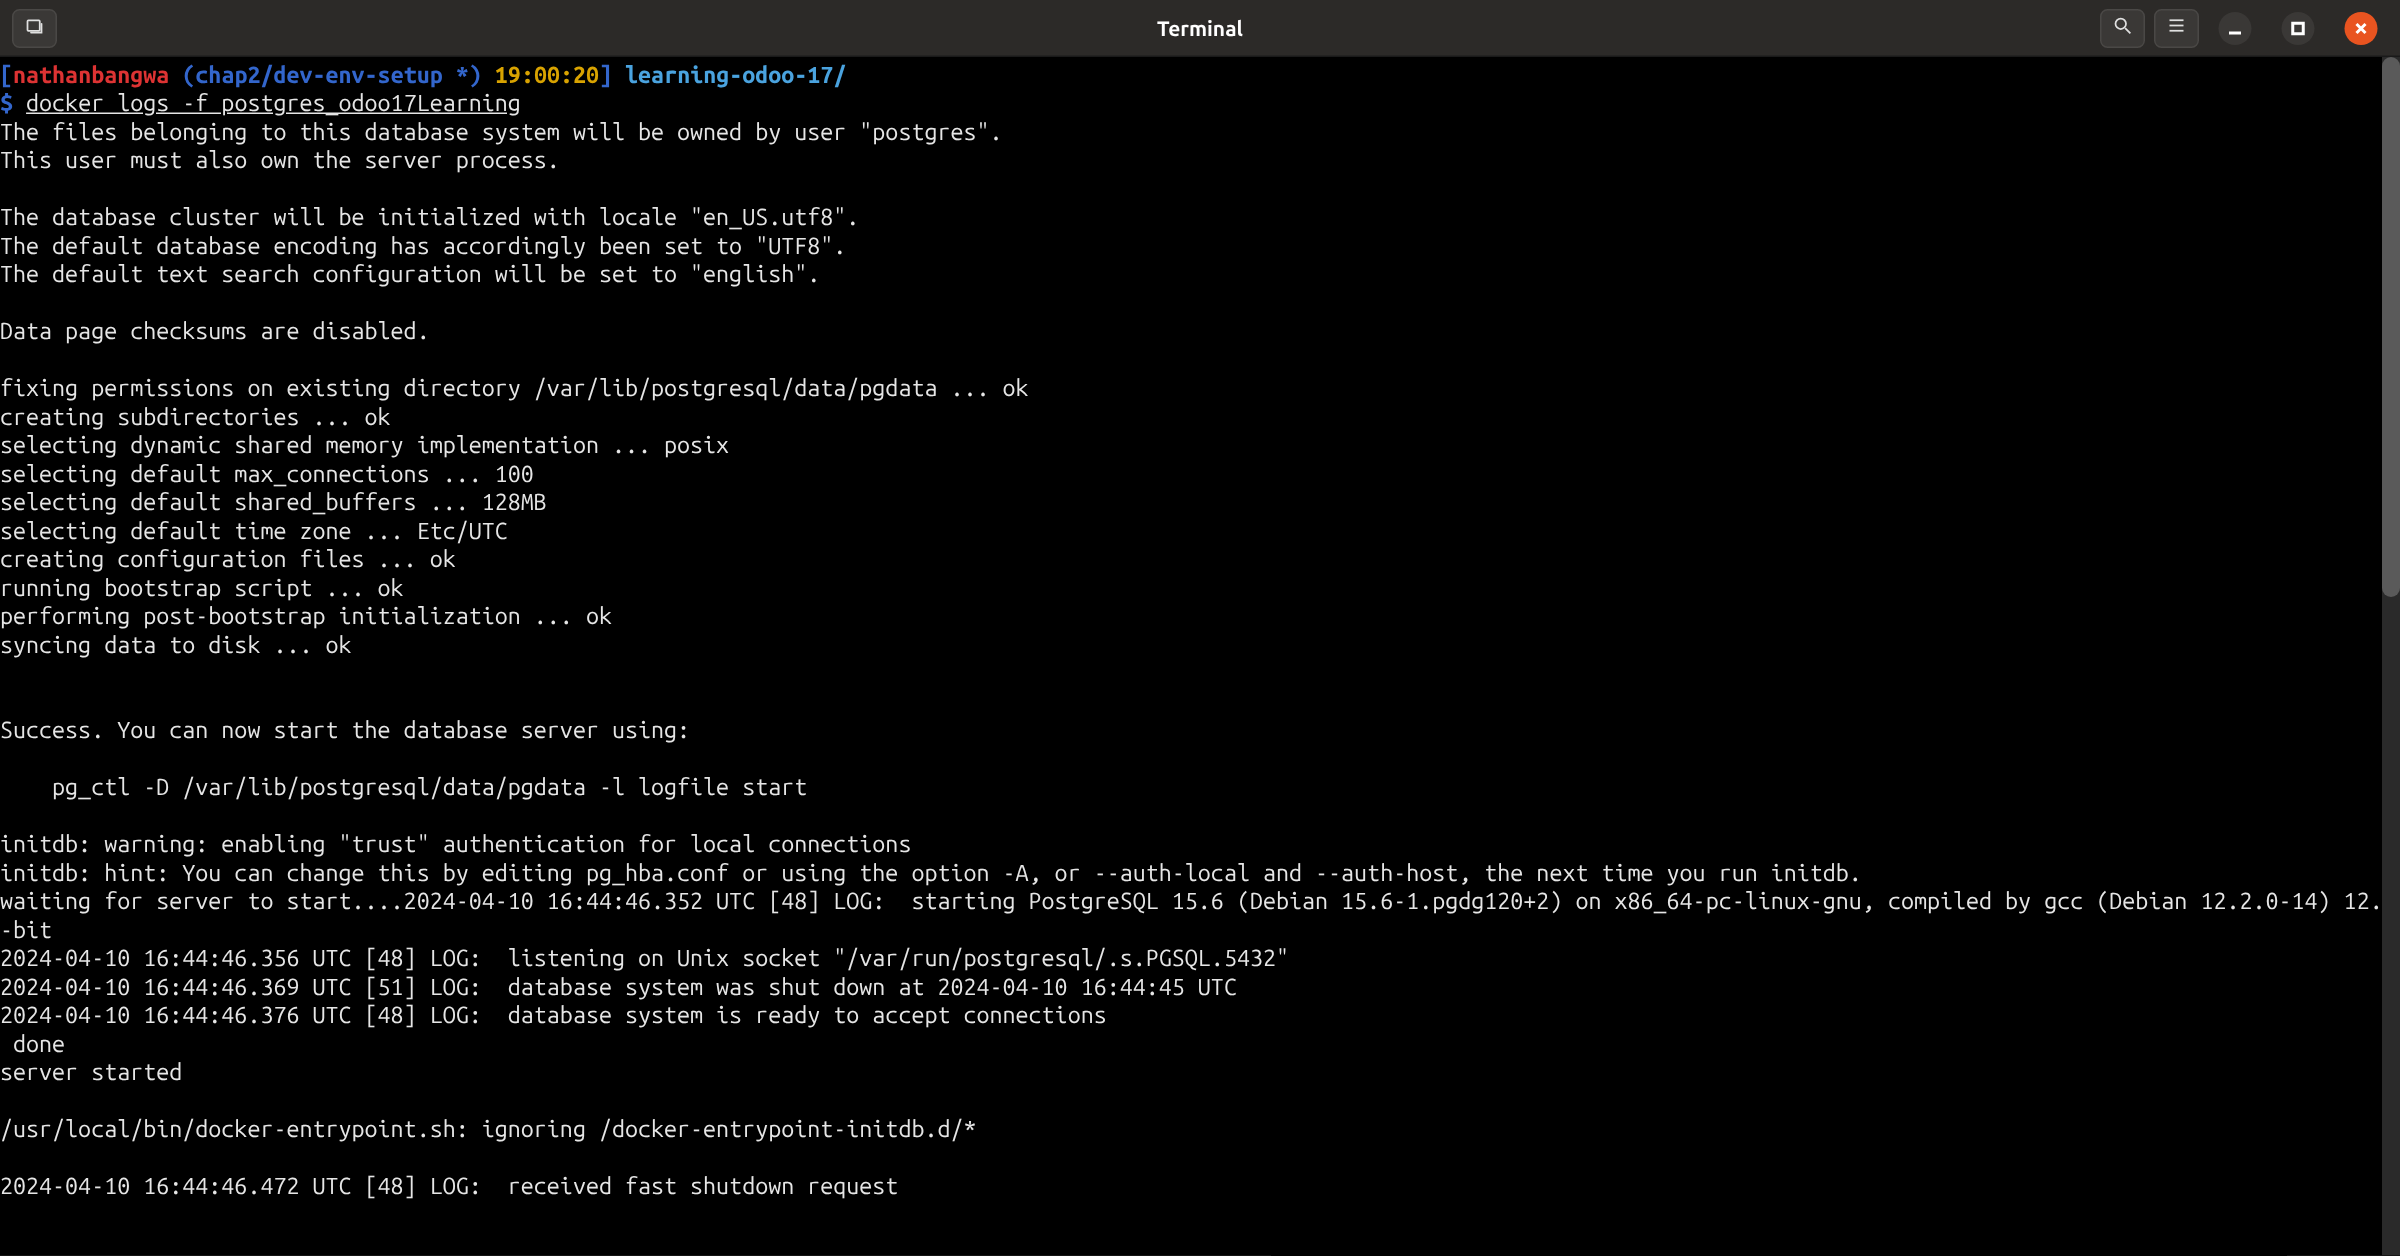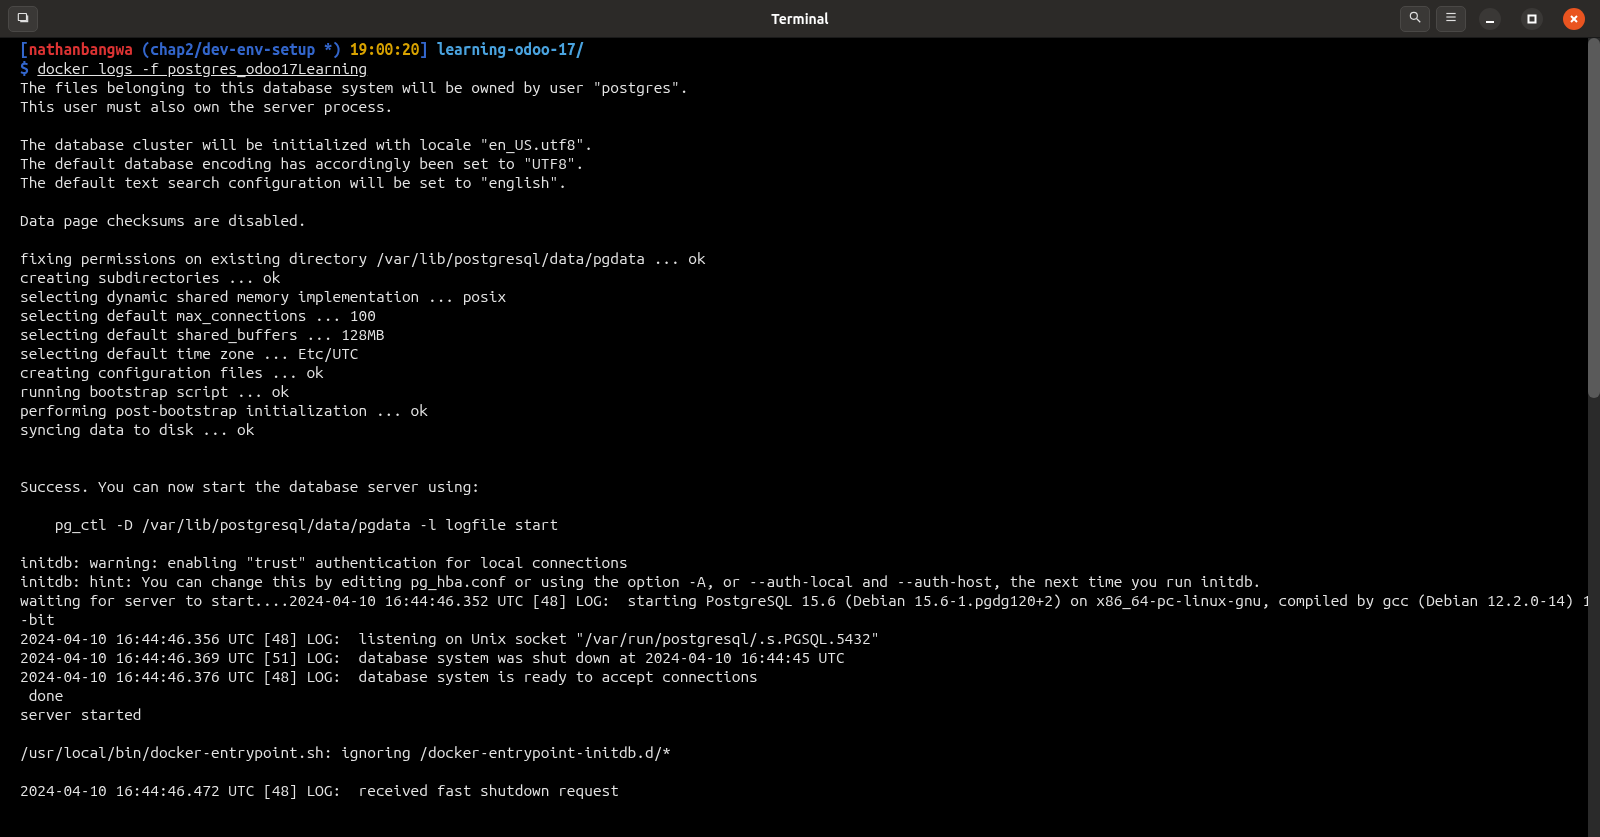--- a/index.html
+++ b/index.html
@@ -54,21 +54,21 @@
   .wc { width: 22px; height: 22px; border-radius: 50%; display: inline-flex; align-items: center; justify-content: center; }
   .wc.close { background: #e95420; }
   .wc.min, .wc.max { background: #3a3836; }
   .wc svg { width: 10px; height: 10px; stroke: #fff; stroke-width: 2; fill: none; }
   .spacer { flex: 1; }
 
   .term-area {
     flex: 1;
     background: #000000;
     color: #e6e6e6;
-    padding: 2px 4px 2px 20px;
+    padding: 2px 4px 2px 0;
     overflow: hidden;
     position: relative;
   }
   .term-inner {
     font-size: 15.5px;
     line-height: 19px;
     white-space: pre;
     overflow: hidden;
   }
   .prompt-user { color: #d33; font-weight: bold; }

